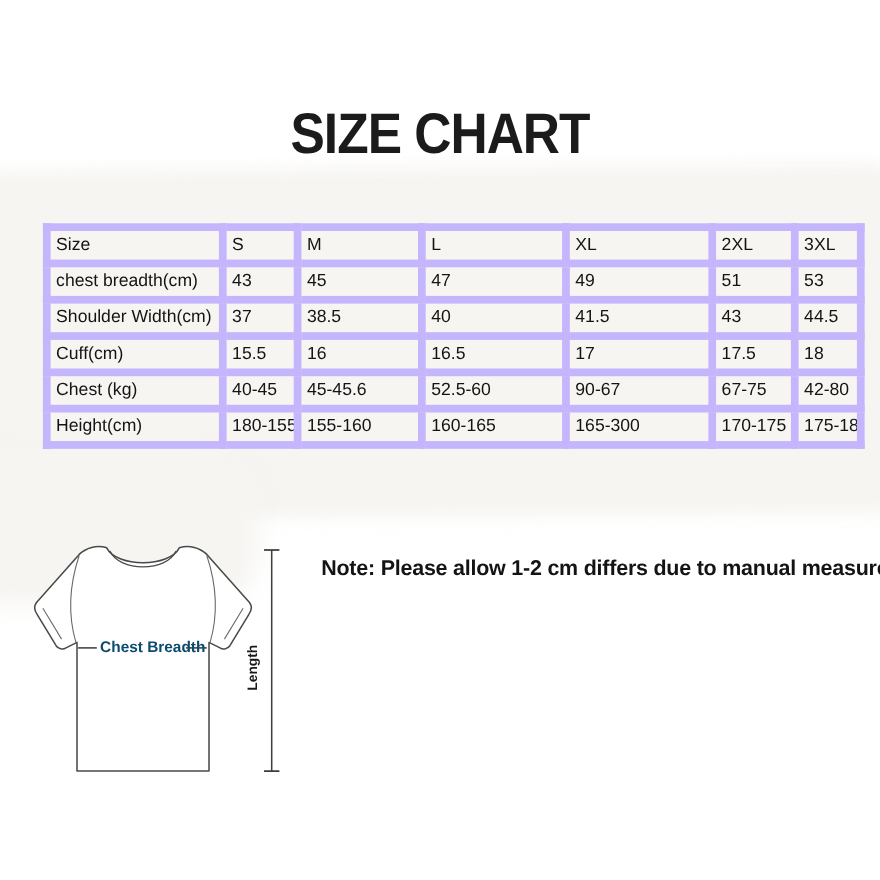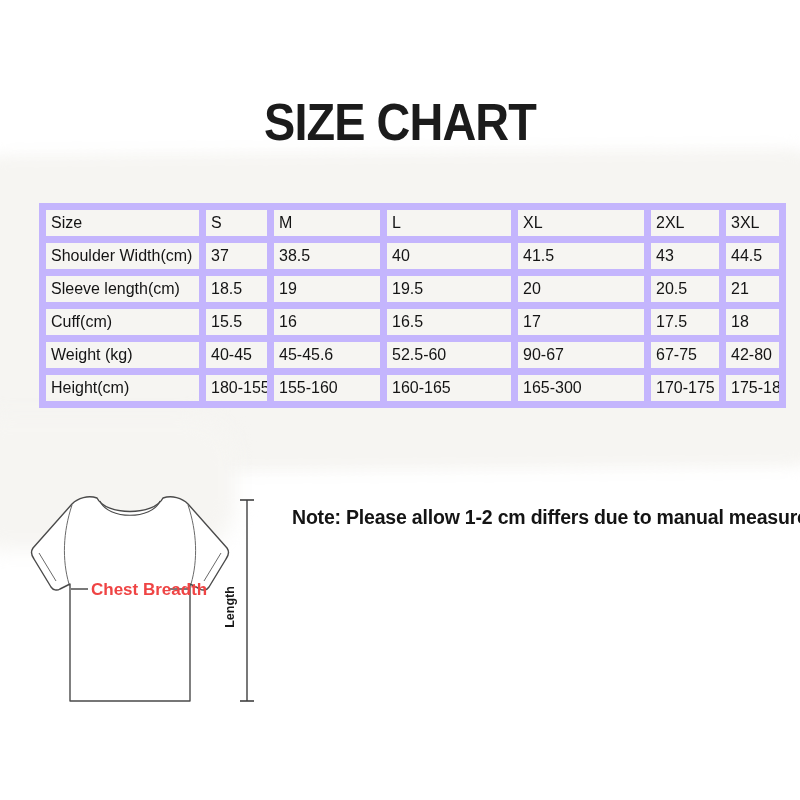--- a/index.html
+++ b/index.html
@@ -35,21 +35,21 @@
     background:transparent;
   }
   .note {
     position:absolute; left:292px; top:506px; z-index:2;
     font-size:19.5px; font-weight:600; letter-spacing:-0.2px; color:#141414;
     white-space:nowrap;
   }
   .diagram-svg { position:absolute; left:0px; top:480px; width:280px; height:240px; z-index:2; }
   .chest-label {
     position:absolute; left:91px; top:580px; z-index:3;
-    font-size:17px; font-weight:600; color:#ef4444; white-space:nowrap;
+    font-size:14px; font-weight:600; color:#0c4a6e; white-space:nowrap;
   }
   .length-label {
     position:absolute; left:210px; top:599px; width:42px; height:16px; z-index:3;
     font-size:12.5px; font-weight:600; color:#191919; text-align:center;
     transform:rotate(-90deg); transform-origin:center; white-space:nowrap;
   }
 </style>
 </head>
 <body>
 
@@ -72,48 +72,48 @@
     <tr>
       <th>Size</th>
       <th>S</th>
       <th>M</th>
       <th>L</th>
       <th>XL</th>
       <th>2XL</th>
       <th>3XL</th>
     </tr>
     <tr>
+      <td>chest breadth(cm)</td>
+      <td>43</td>
+      <td>45</td>
+      <td>47</td>
+      <td>49</td>
+      <td>51</td>
+      <td>53</td>
+    </tr>
+    <tr>
       <td>Shoulder Width(cm)</td>
       <td>37</td>
       <td>38.5</td>
       <td>40</td>
       <td>41.5</td>
       <td>43</td>
       <td>44.5</td>
-    </tr>
-    <tr>
-      <td>Sleeve length(cm)</td>
-      <td>18.5</td>
-      <td>19</td>
-      <td>19.5</td>
-      <td>20</td>
-      <td>20.5</td>
-      <td>21</td>
     </tr>
     <tr>
       <td>Cuff(cm)</td>
       <td>15.5</td>
       <td>16</td>
       <td>16.5</td>
       <td>17</td>
       <td>17.5</td>
       <td>18</td>
     </tr>
     <tr>
-      <td>Weight (kg)</td>
+      <td>Chest (kg)</td>
       <td>40-45</td>
       <td>45-45.6</td>
       <td>52.5-60</td>
       <td>90-67</td>
       <td>67-75</td>
       <td>42-80</td>
     </tr>
     <tr>
       <td>Height(cm)</td>
       <td>180-155</td>

